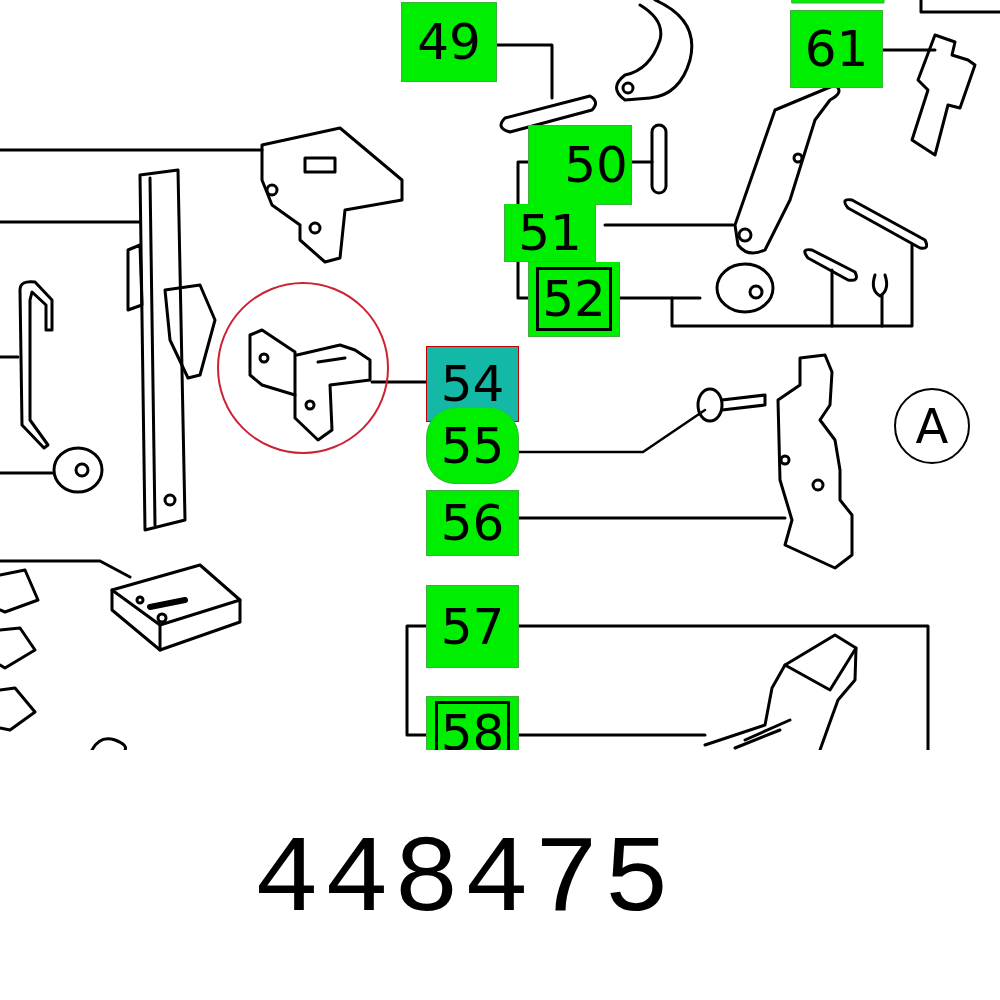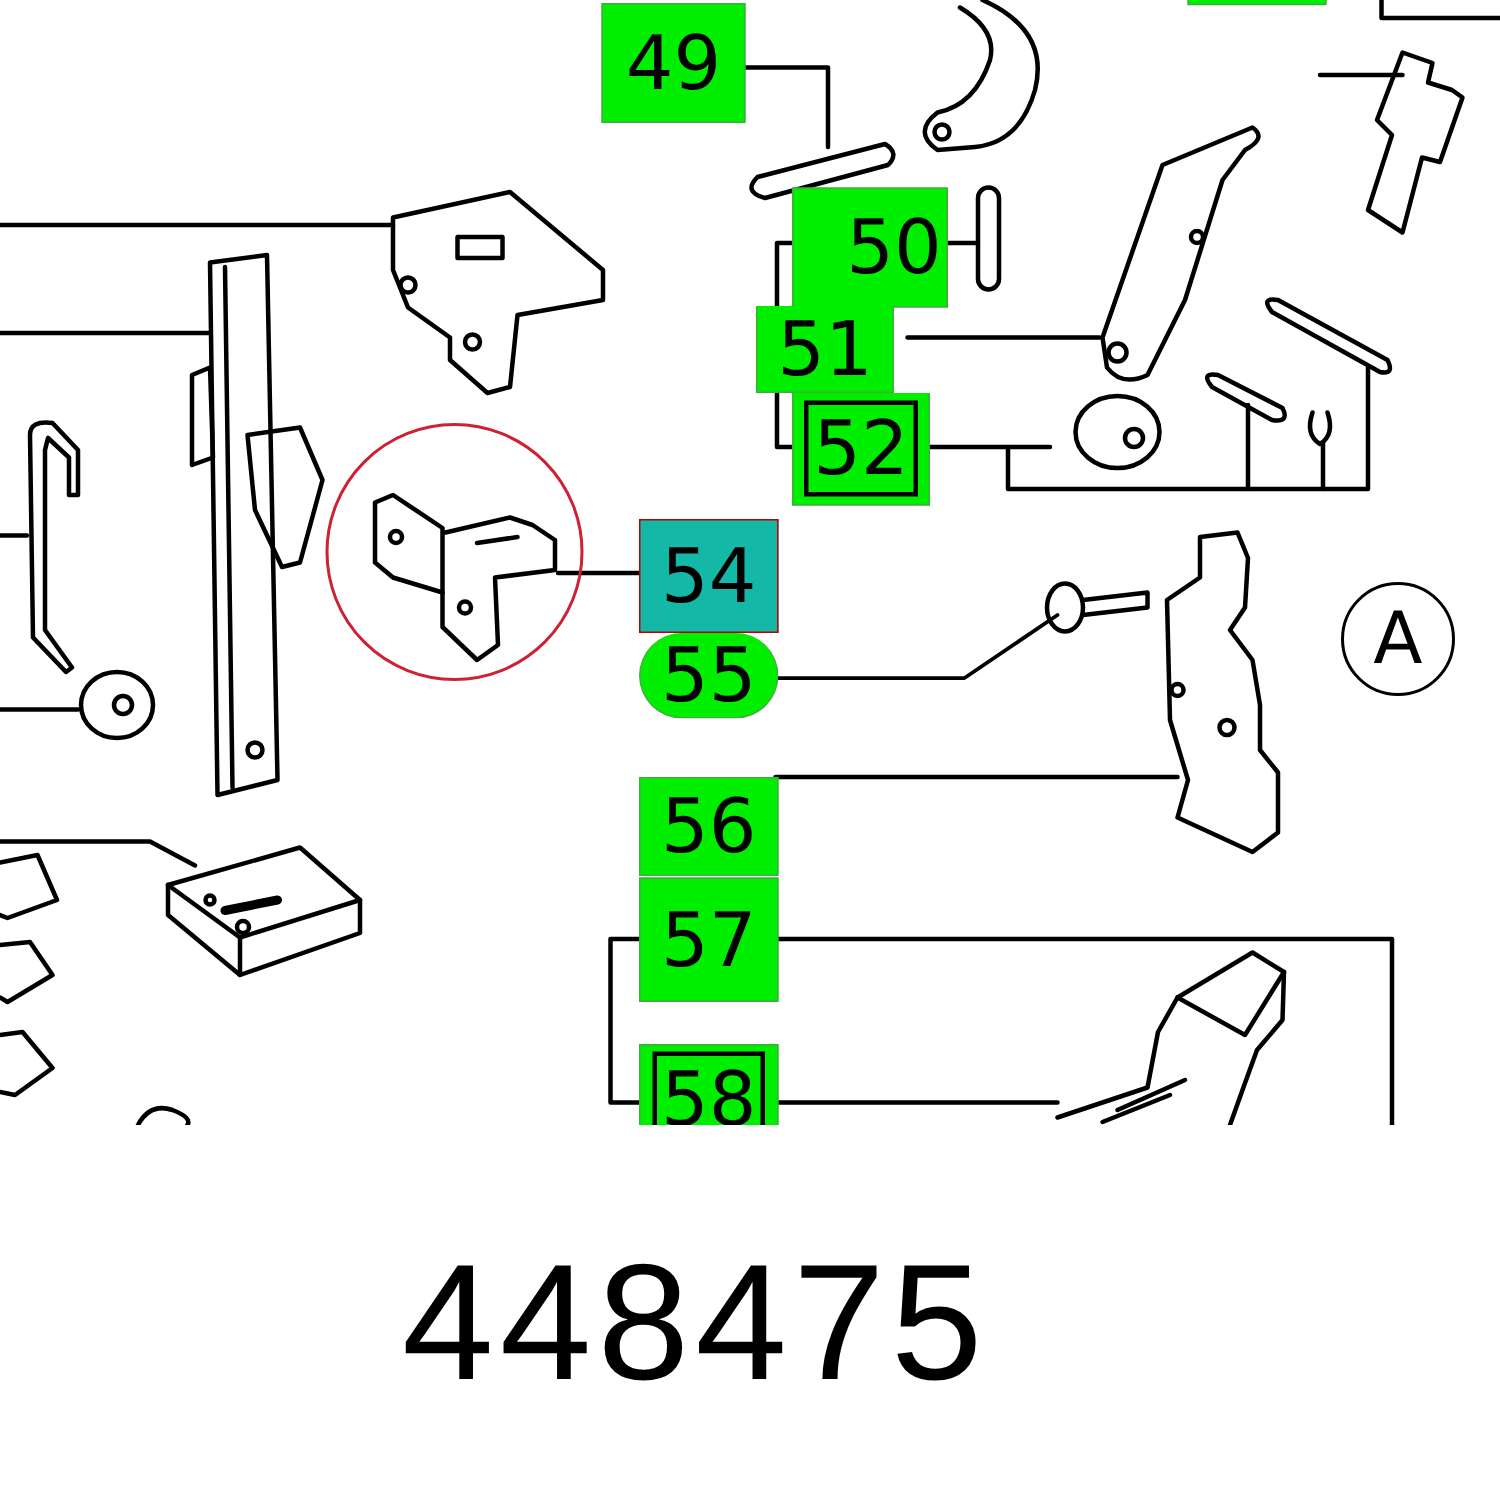--- a/index.html
+++ b/index.html
@@ -7,21 +7,21 @@
          font-family: "DejaVu Sans", sans-serif; }
   .stage { position: absolute; left: 0; top: 0; width: 1000px; height: 750px; overflow: hidden; }
   svg.drawing { position: absolute; left: 0; top: 0; width: 1000px; height: 750px; }
   .callout { position: absolute; display: flex; align-items: center; justify-content: center;
              font-family: "DejaVu Sans", sans-serif; font-size: 50px; color: #000; line-height: 1;
              box-sizing: border-box; border: 1px solid #3fae3f; }
   .callout.green { background: #00ee00; }
   .callout.red { background: #14b8a6; border-color: #c00000; }
   .callout .boxed { border: 3px solid #000; padding: 4px 3px; line-height: 1; }
   .part-number { position: absolute; left: 0; top: 818px; width: 927px; text-align: center;
-                 font-family: Liberation Sans, sans-serif; font-size: 110px; letter-spacing: 4px;
+                 font-family: Liberation Mono, monospace; font-size: 110px; letter-spacing: 4px;
                  color: #000; }
   .view-label { position: absolute; left: 894px; top: 388px; width: 72px; height: 72px;
                 border: 2px solid #000; border-radius: 50%; display: flex; align-items: center;
                 justify-content: center; font-size: 48px; font-family: "DejaVu Sans", sans-serif; }
 </style>
 </head>
 <body>
 
 <div class="stage">
   <svg class="drawing" viewBox="0 0 1000 750" fill="none" stroke="#000" stroke-width="3" stroke-linejoin="round" stroke-linecap="round">
@@ -126,31 +126,34 @@
   </div>
   <div class="callout green" style="left:504px;top:204px;width:92px;height:58px;border-top:none;">
     <span>51</span>
   </div>
   <div class="callout green" style="left:528px;top:262px;width:92px;height:75px;border-top:none;">
     <span class="boxed">52</span>
   </div>
   <div class="callout red" style="left:426px;top:346px;width:93px;height:76px;">
     <span>54</span>
   </div>
-  <div class="callout green" style="left:426px;top:422px;width:93px;height:57px;border-top:none;border-radius:29px;">
+  <div class="callout green" style="left:426px;top:408px;width:93px;height:76px;border-top:none;border-radius:29px;">
     <span>55</span>
   </div>
-  <div class="callout green" style="left:426px;top:518px;width:93px;height:66px;">
+  <div class="callout green" style="left:426px;top:490px;width:93px;height:66px;">
     <span>56</span>
   </div>
   <div class="callout green" style="left:426px;top:585px;width:93px;height:83px;">
     <span>57</span>
   </div>
   <div class="callout green" style="left:426px;top:696px;width:93px;height:70px;align-items:flex-start;padding-top:4px;">
     <span class="boxed">58</span>
+  </div>
+  <div class="callout green" style="left:790px;top:10px;width:93px;height:78px;">
+    <span>61</span>
   </div>
 
   <div class="view-label">
     <span>A</span>
   </div>
 </div>
 
 <div class="part-number">448475</div>
 
 </body></html>

